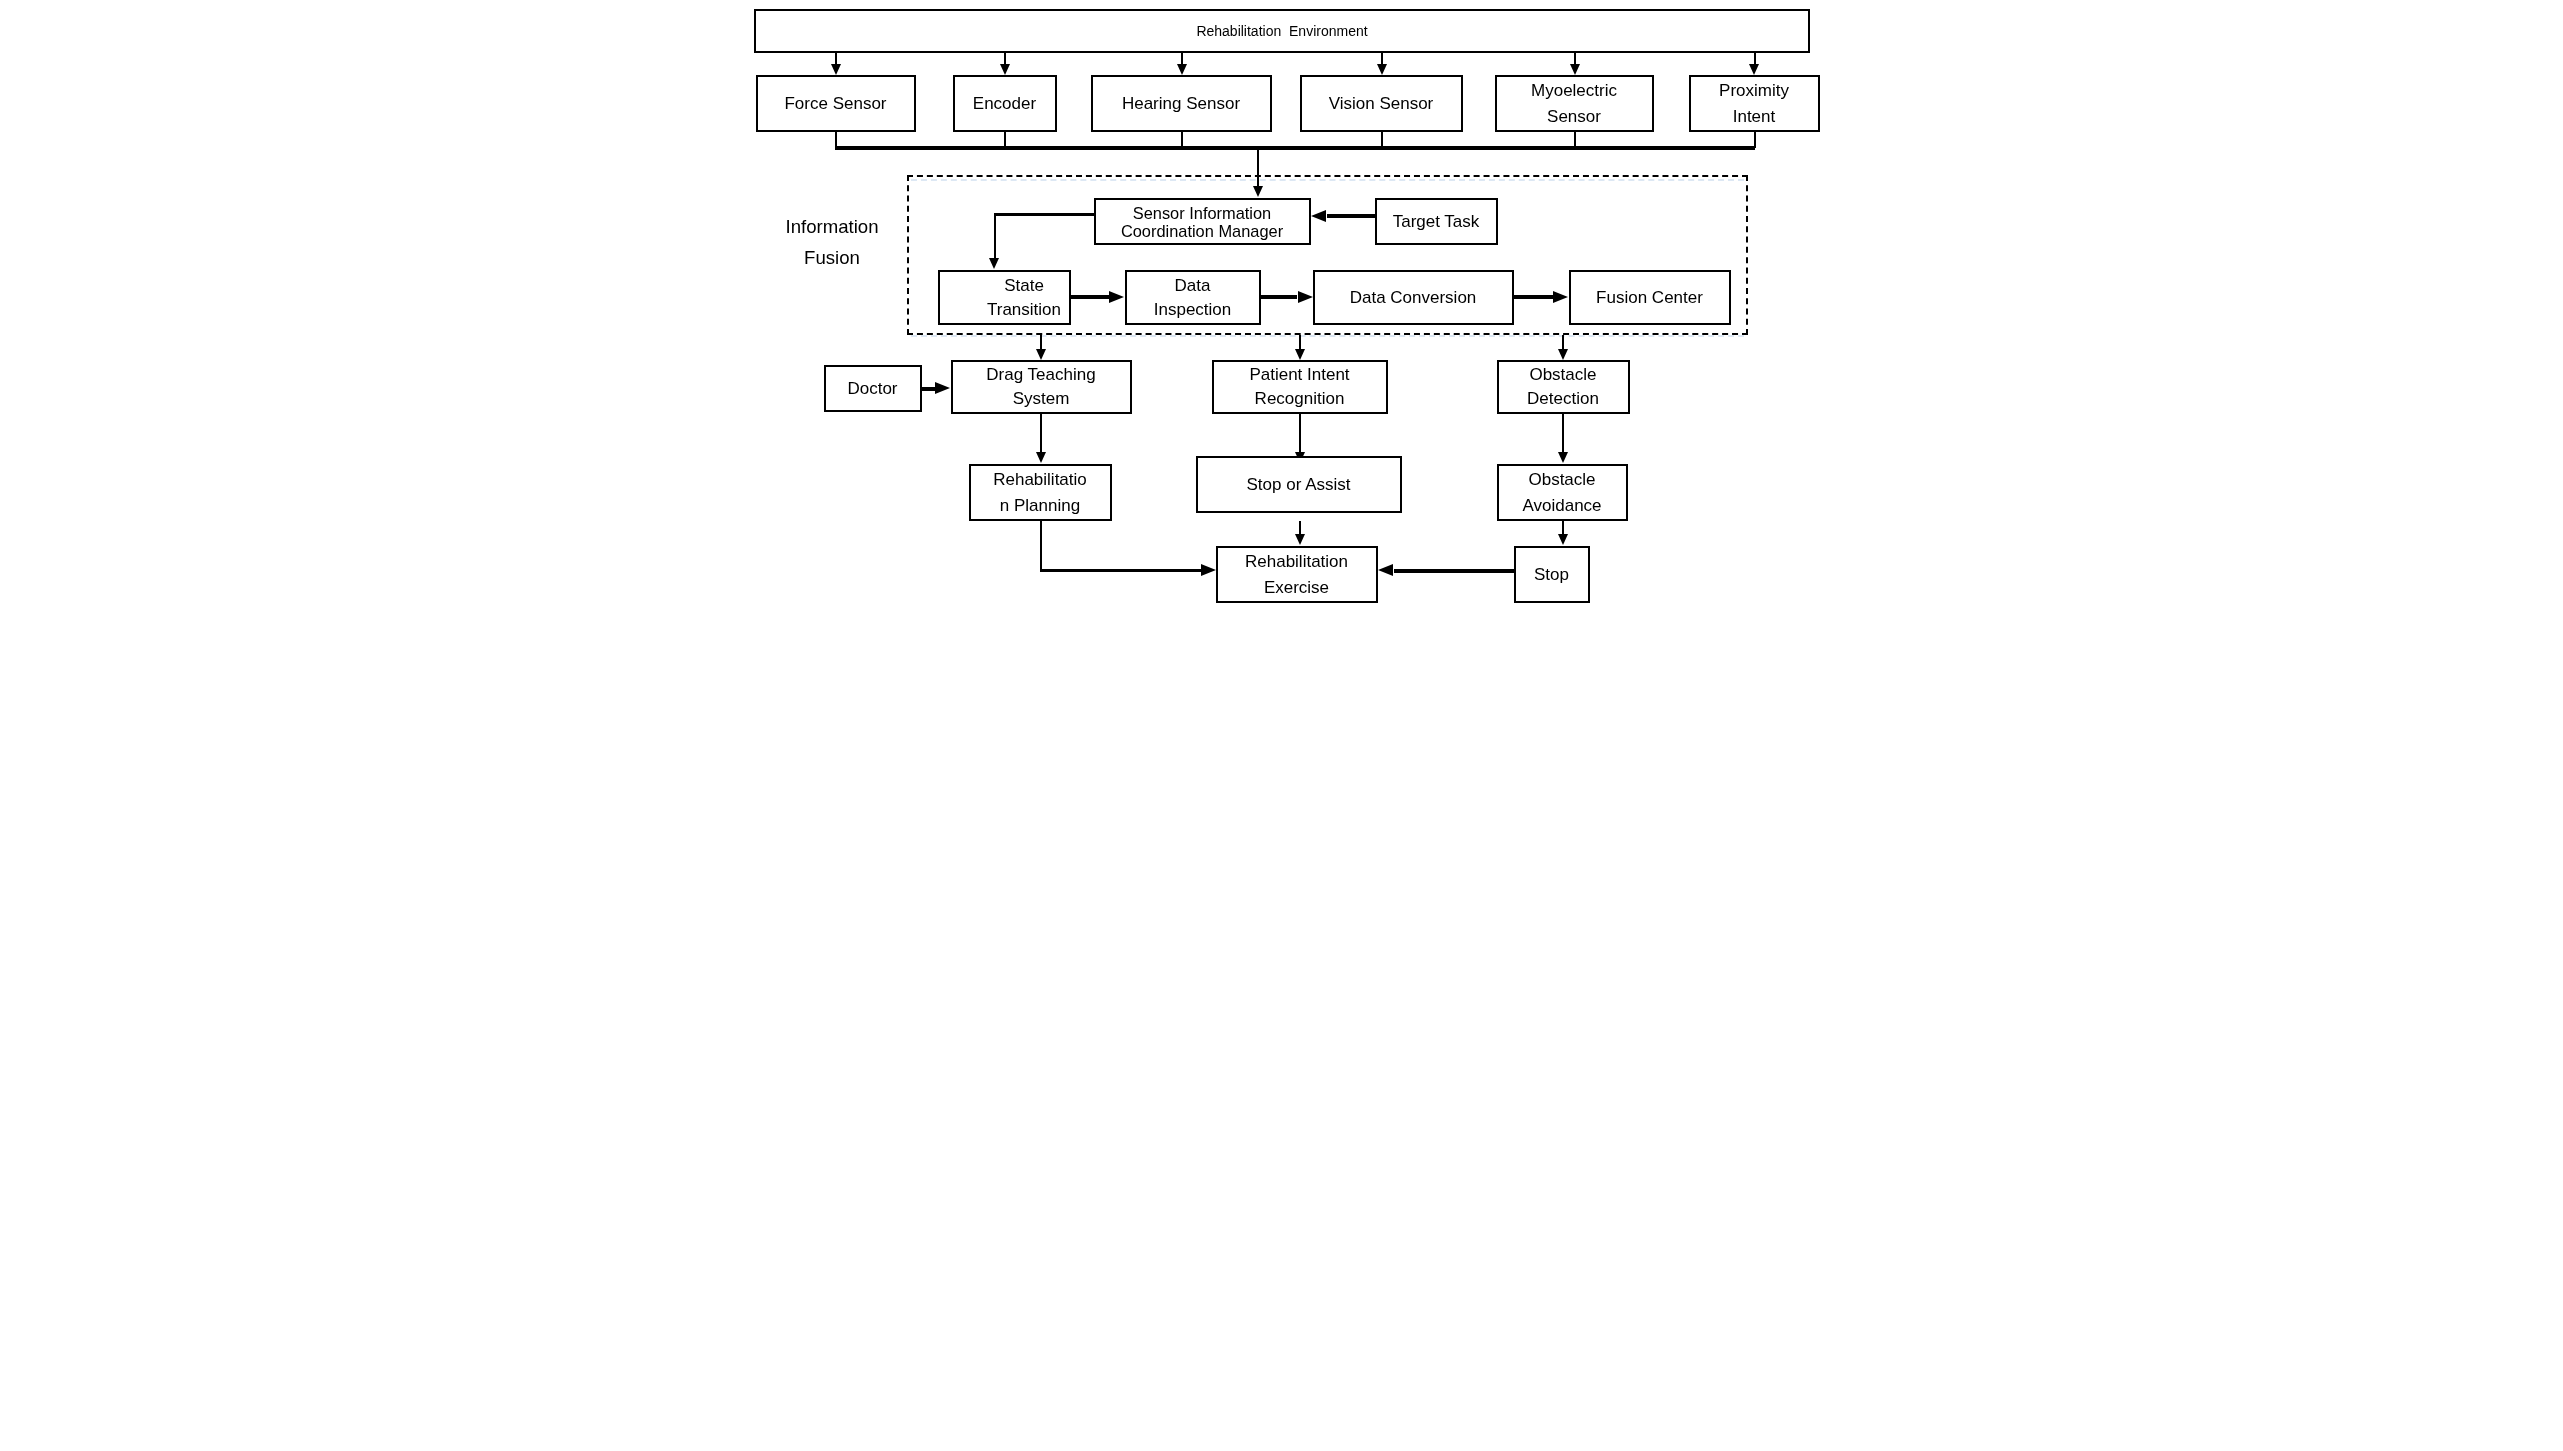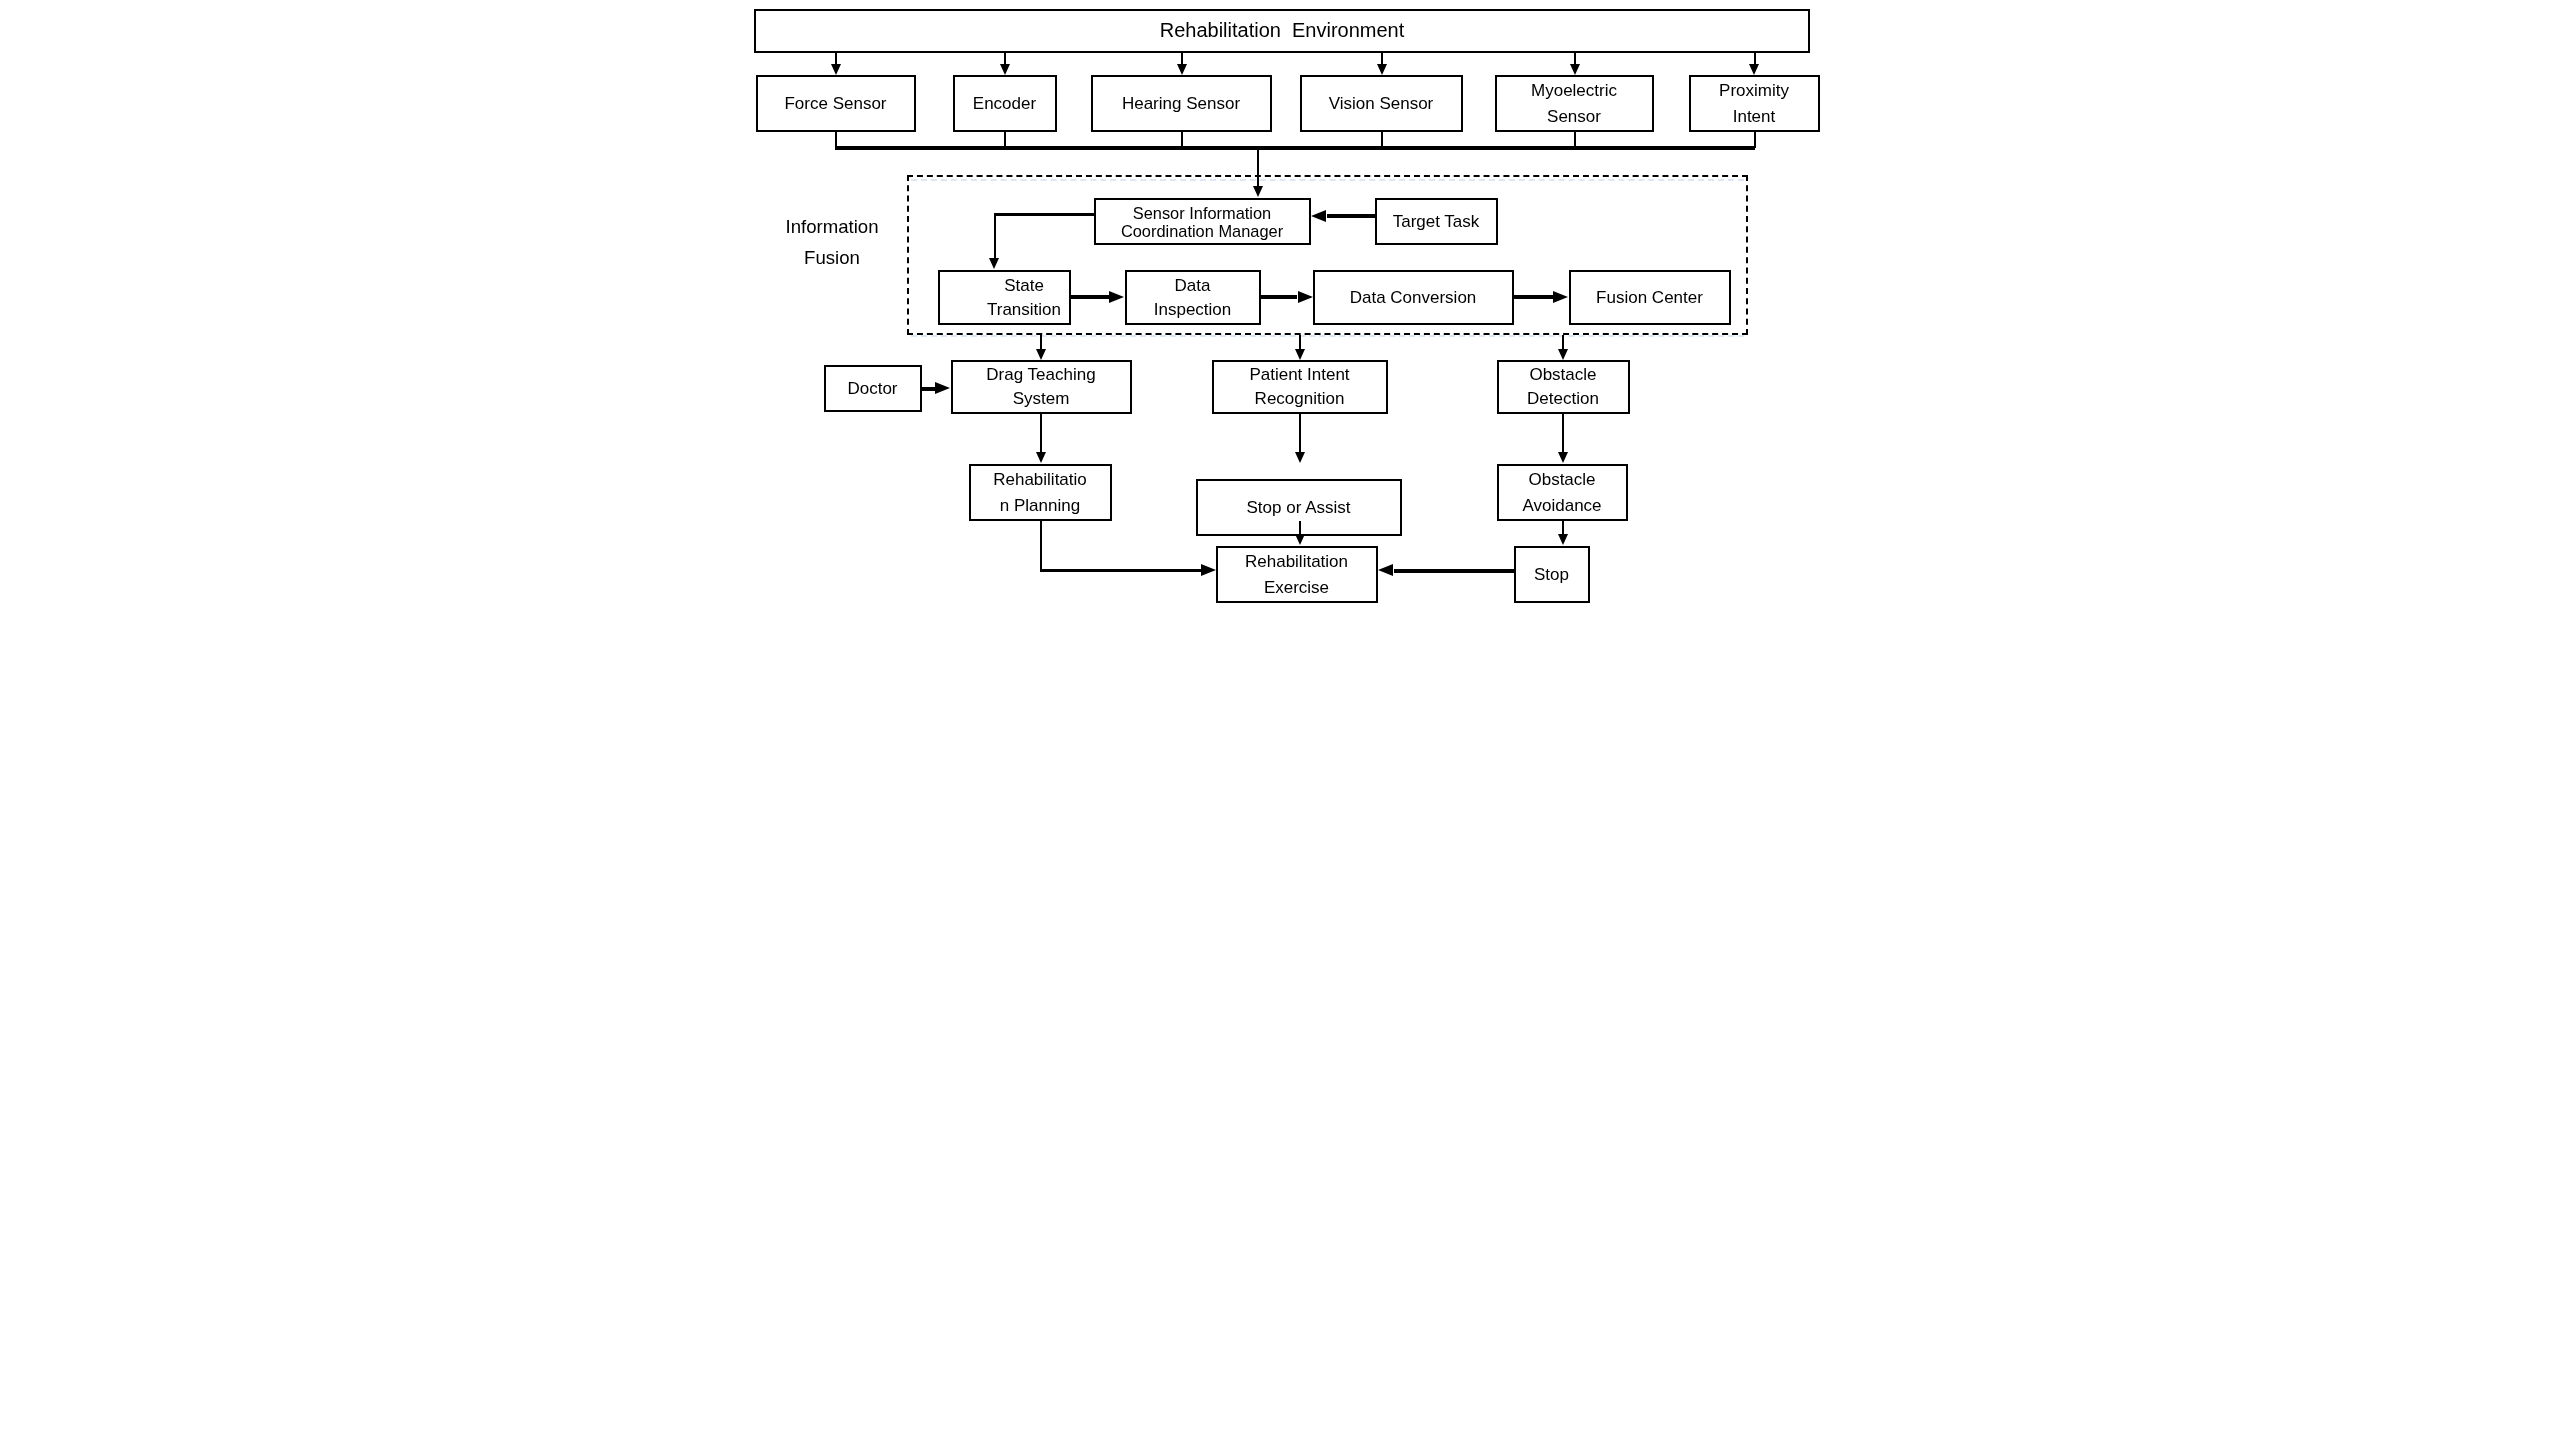--- a/index.html
+++ b/index.html
@@ -4,21 +4,21 @@
 <style>
   html,body { margin:0; padding:0; background:#ffffff; }
   .stage { position:relative; width:1102px; height:624px; margin:0 auto; background:#ffffff;
            font-family:"Liberation Sans", sans-serif; color:#000; overflow:hidden; }
   .node { position:absolute; box-sizing:border-box; background:#fff; border:solid #000;
           border-width:2.9px 2.1px; display:flex; align-items:center; justify-content:center;
           text-align:center; white-space:pre-line; font-size:17px; line-height:24px; }
   .node.tight { line-height:18px; }
   .node.roomy { line-height:26px; }
   .title-box { position:absolute; box-sizing:border-box; border:solid #000; border-width:2.9px 2.1px;
-               display:flex; align-items:center; justify-content:center; font-size:20px; white-space:pre; }
+               display:flex; align-items:center; justify-content:center; font-size:14px; white-space:pre; }
   .freelabel { position:absolute; text-align:center; white-space:pre-line; font-size:18.6px; line-height:31px; }
   .hline, .vline { position:absolute; background:#000; }
   .dashedbox { position:absolute; box-sizing:border-box; border:2.9px dashed #000; }
   .tint { position:absolute; border-top:2.9px dashed #dde8f4; height:0; }
   .ah { position:absolute; width:0; height:0; }
   .ah.down  { border-left:5px solid transparent; border-right:5px solid transparent; border-top:11.4px solid #000; }
   .ah.right { border-top:6.4px solid transparent; border-bottom:6.4px solid transparent; border-left:15.7px solid #000; }
   .ah.left  { border-top:6.4px solid transparent; border-bottom:6.4px solid transparent; border-right:15.7px solid #000; }
 </style>
 </head>
@@ -115,21 +115,21 @@
 
   <div class="vline" style="left:309px; top:414px; width:2.1px; height:40px;"></div>
   <div class="ah down" style="left:305px; top:452px;"></div>
   <div class="vline" style="left:568px; top:414px; width:2.1px; height:40px;"></div>
   <div class="ah down" style="left:564px; top:452px;"></div>
   <div class="vline" style="left:831px; top:414px; width:2.1px; height:40px;"></div>
   <div class="ah down" style="left:827px; top:452px;"></div>
 
   <div class="node roomy" style="left:238px; top:464px; width:143px; height:57px;">Rehabilitatio
 n Planning</div>
-  <div class="node" style="left:465px; top:479px; width:206px; height:57px;">Stop or Assist</div>
+  <div class="node" style="left:465px; top:456px; width:206px; height:57px;">Stop or Assist</div>
   <div class="node roomy" style="left:766px; top:464px; width:131px; height:57px;">Obstacle
 Avoidance</div>
 
   <div class="vline" style="left:568px; top:521px; width:2.1px; height:15px;"></div>
   <div class="ah down" style="left:564px; top:534px;"></div>
   <div class="vline" style="left:831px; top:521px; width:2.1px; height:15px;"></div>
   <div class="ah down" style="left:827px; top:534px;"></div>
 
   <div class="vline" style="left:309px; top:521px; width:2.1px; height:51px;"></div>
   <div class="hline" style="left:309px; top:569px; width:161px; height:2.9px;"></div>

